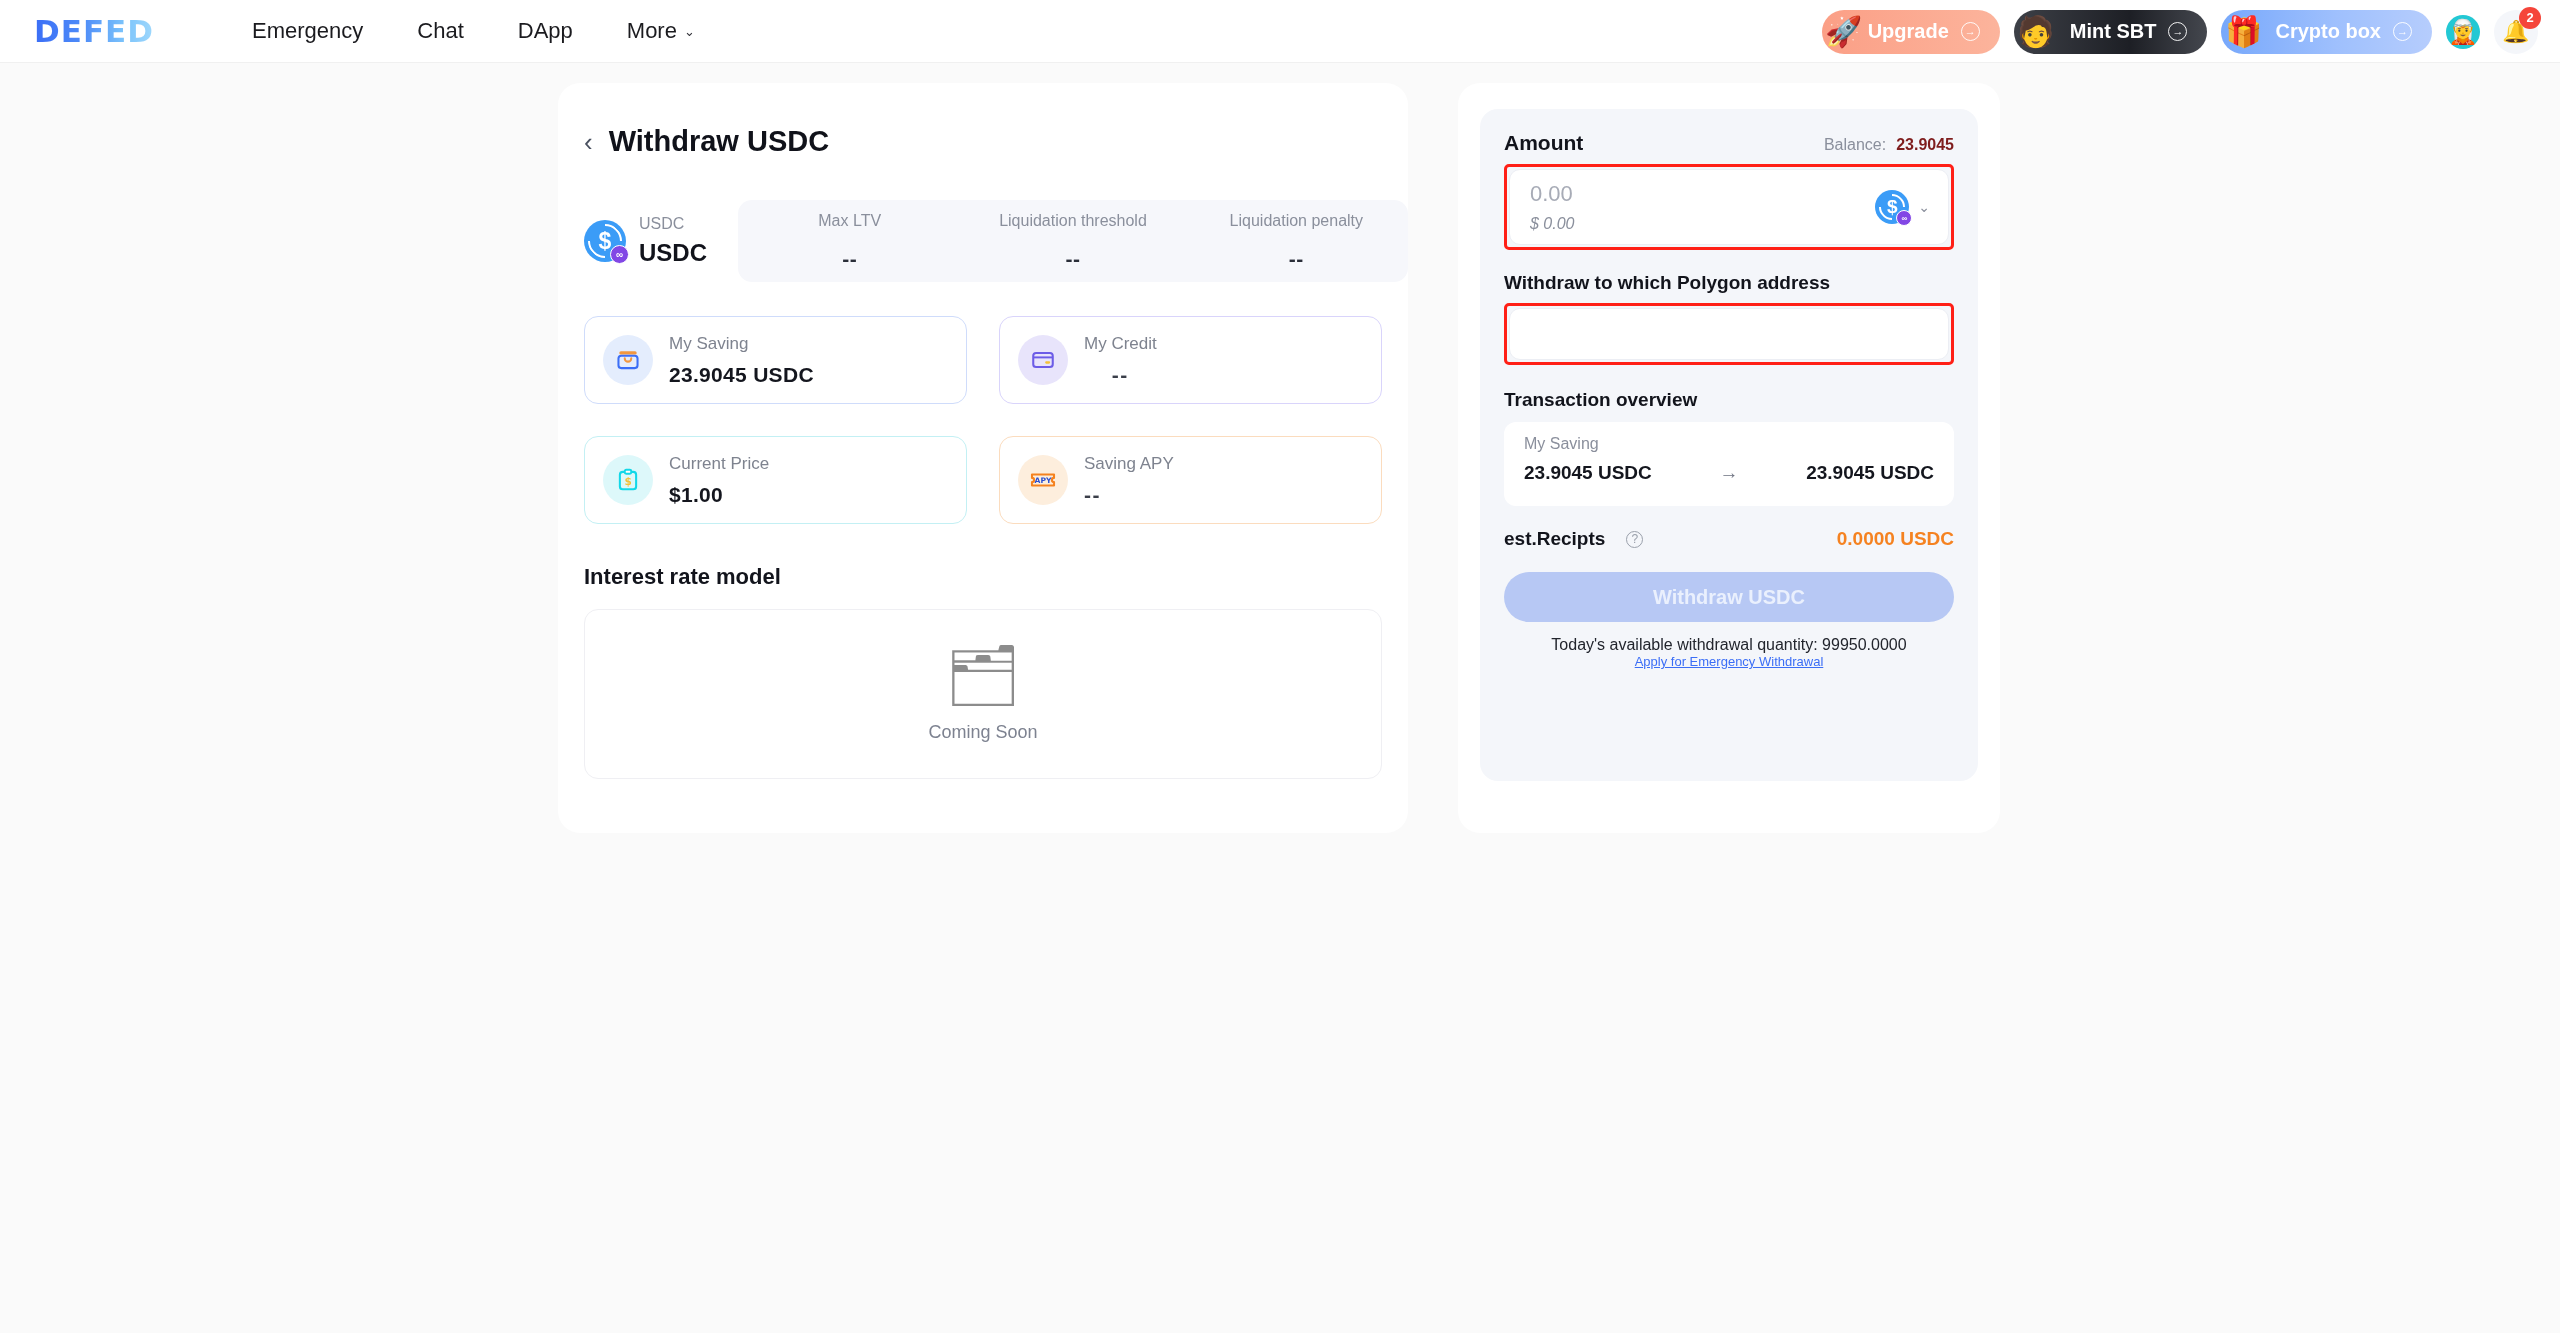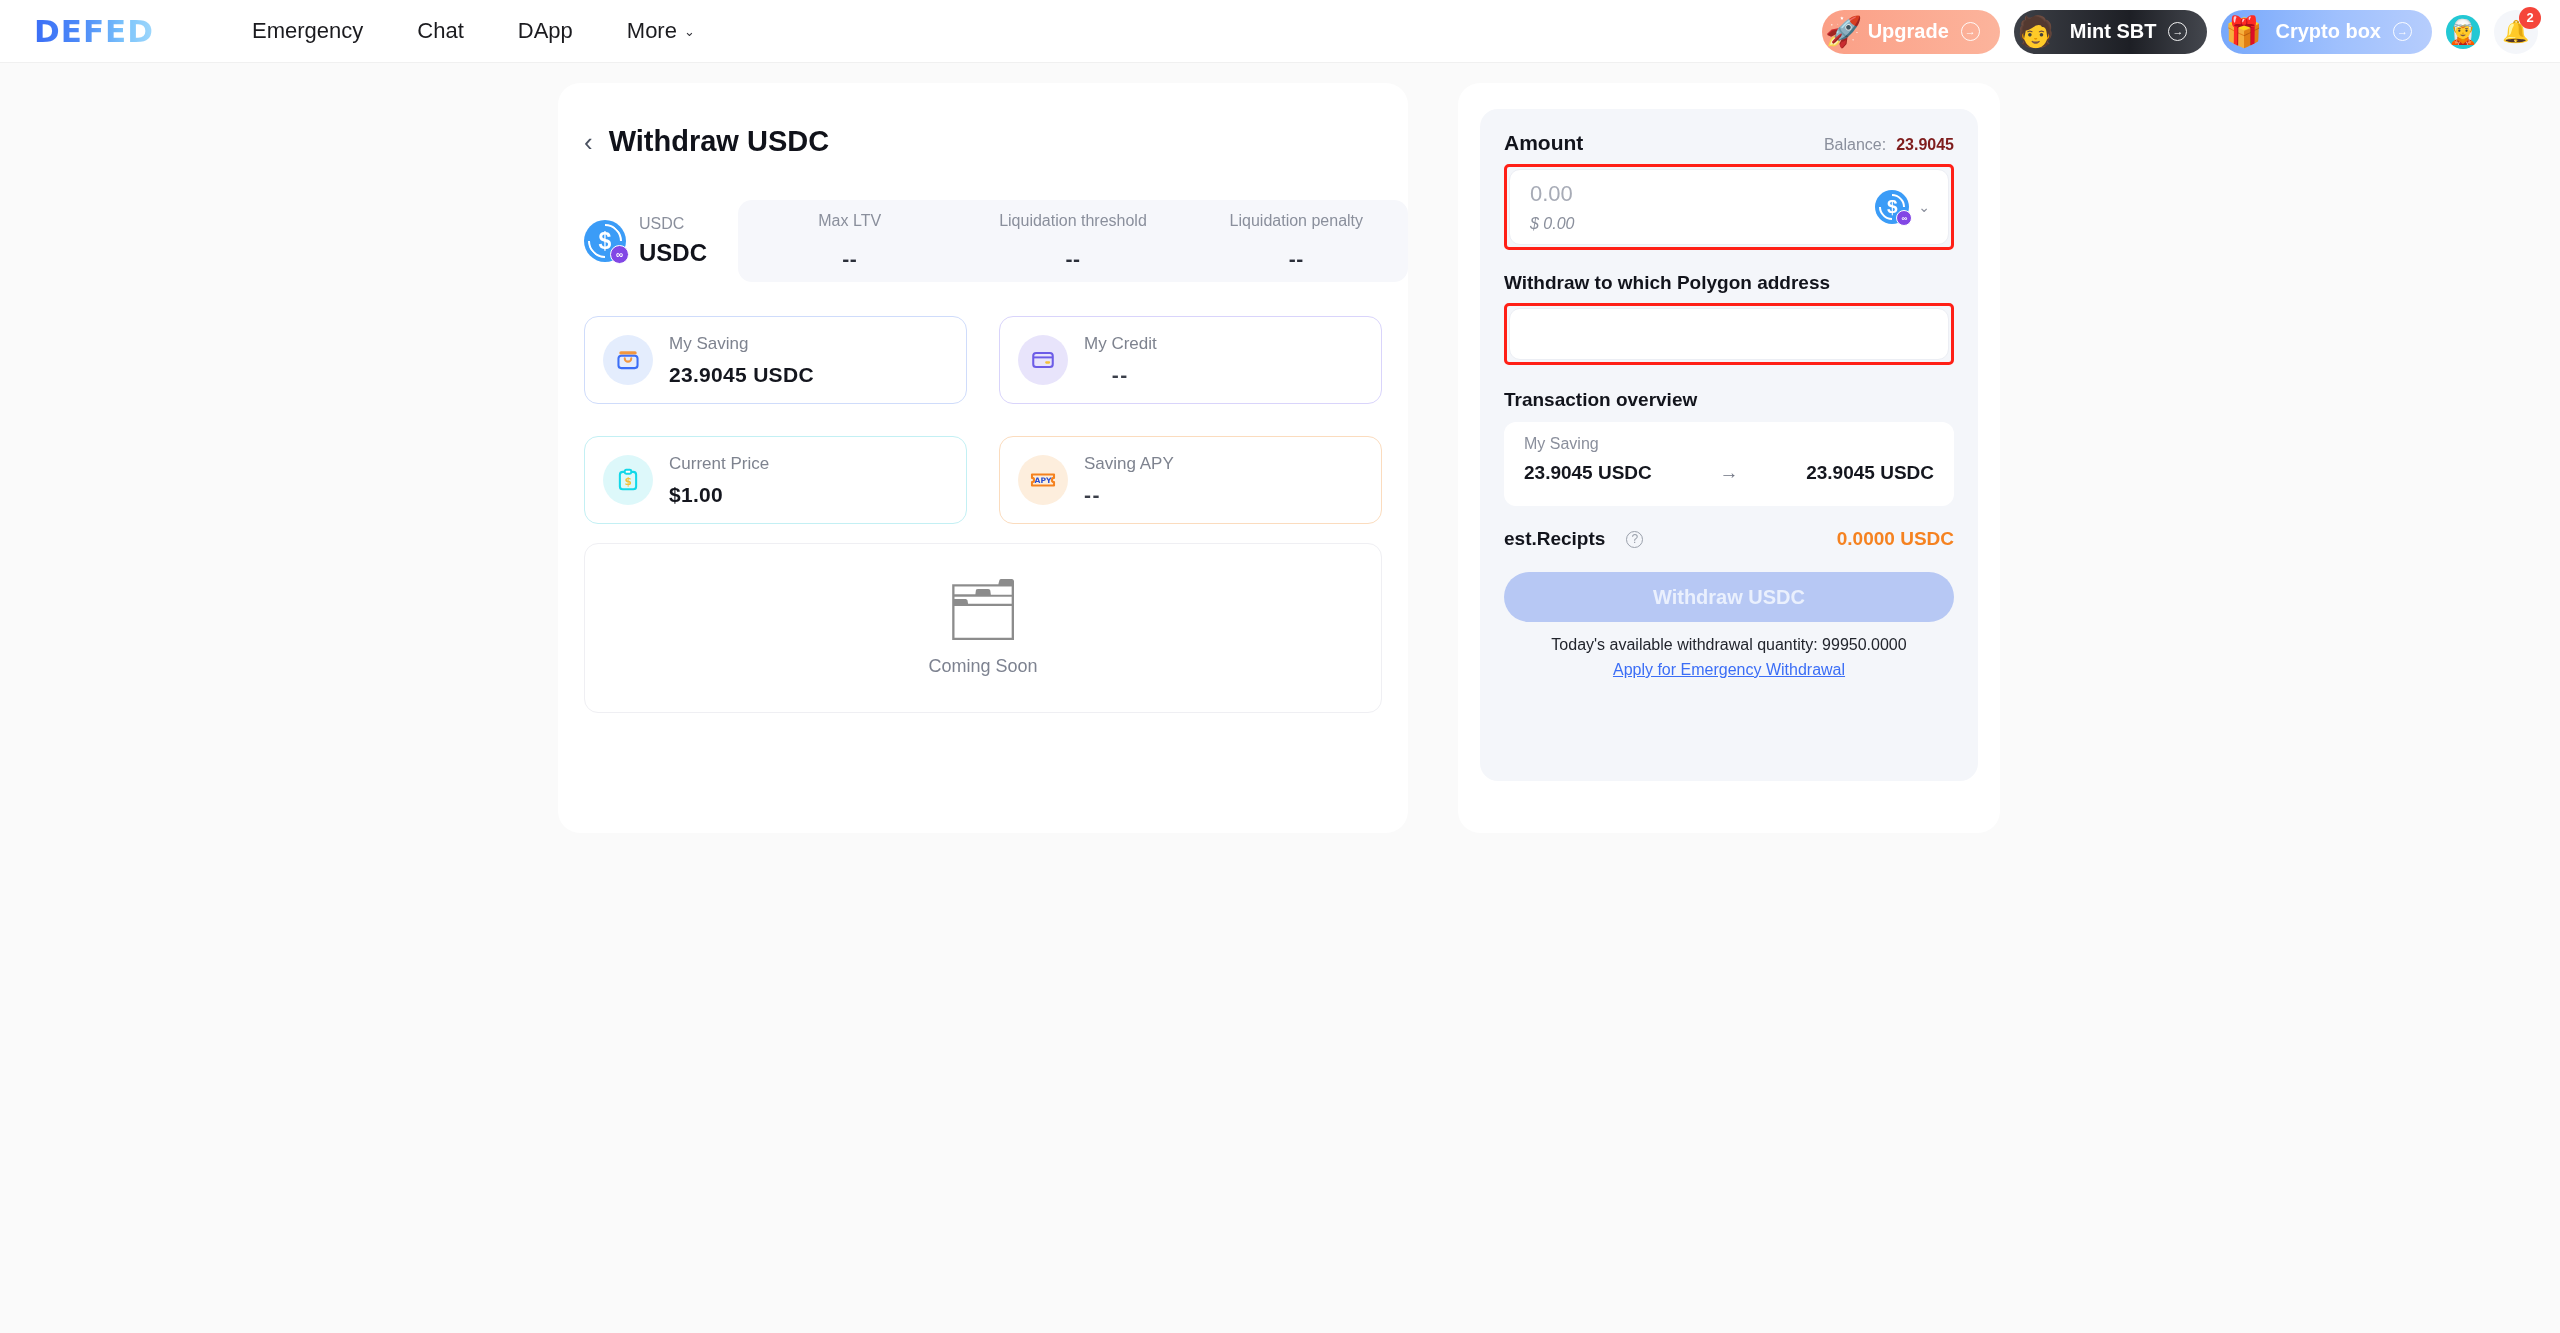--- a/index.html
+++ b/index.html
@@ -192,21 +192,21 @@
   }
   .recipts-val { font-size: 19px; font-weight: 700; color: #f58220; }
 
   .submit {
     margin-top: 22px; width: 100%; height: 50px; border: none; border-radius: 25px;
     background: #b7c8f4; color: #eaf0fd; font-size: 20px; font-weight: 700;
     cursor: pointer; font-family: "Liberation Sans", sans-serif;
   }
   .foot-note { margin-top: 14px; text-align: center; font-size: 16px; color: #22252d; }
   .foot-link {
-    margin-top: 7px; text-align: center; font-size: 16px; color: #3b6ef6;
+    margin-top: 0; text-align: center; font-size: 13px; color: #3b6ef6;
     text-decoration: underline; cursor: pointer;
   }
 
   
   .usdc { position: relative; width: 42px; height: 42px; flex: none; }
   .usdc.sm { width: 34px; height: 34px; }
   .usdc-c {
     position: absolute; inset: 0; border-radius: 50%;
     background: #3b9cf7; display: flex; align-items: center; justify-content: center;
     color: #fff; font-weight: 700; font-size: 23px;
@@ -364,20 +364,21 @@
             <text x="16" y="15.4" font-size="7.6" font-weight="bold" fill="#2b4fd0" text-anchor="middle" font-family="DejaVu Sans">APY</text>
           </svg>
         </div>
         <div class="card-txt">
           <span class="card-label">Saving APY</span>
           <span class="card-value dim">--</span>
         </div>
       </div>
     </div>
 
+    <div class="irm-title">Interest rate model</div>
     <div class="irm-box">
       <div class="irm-art">🗂</div>
       <div class="irm-text">Coming Soon</div>
     </div>
   </div>
 
   <div class="panel-right">
     <div class="rp-inner">
 
       <div class="rp-row">

